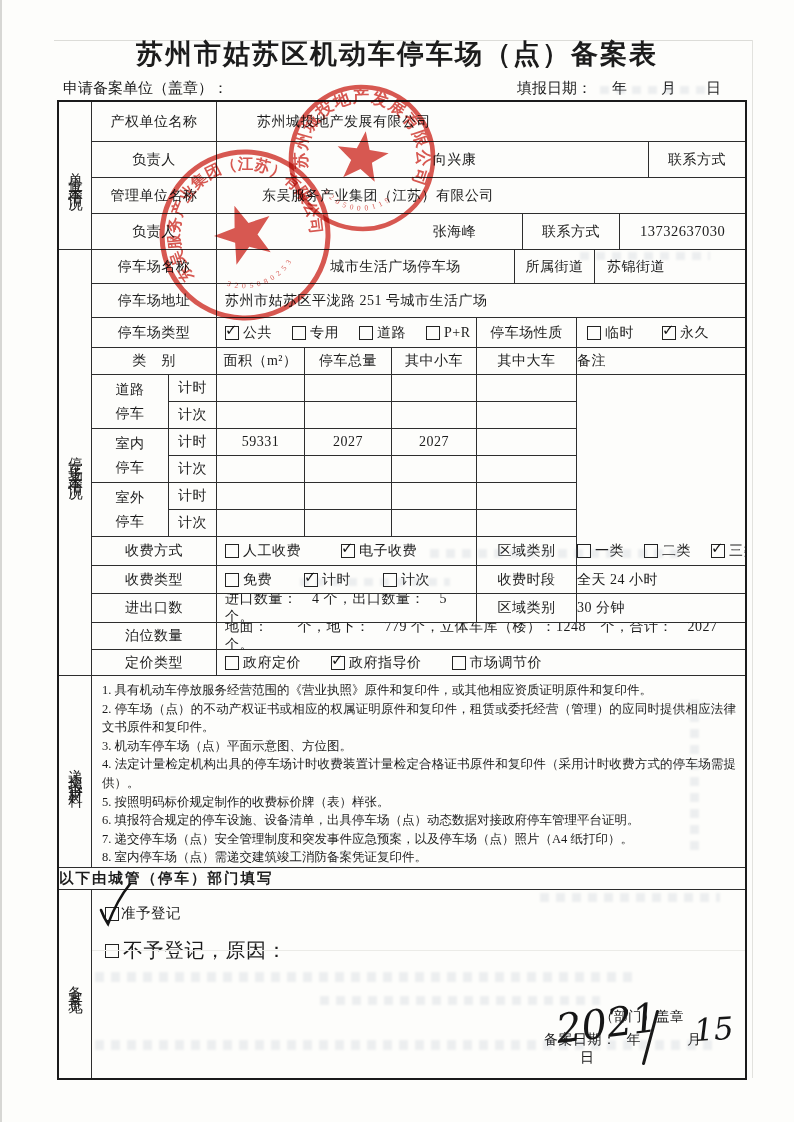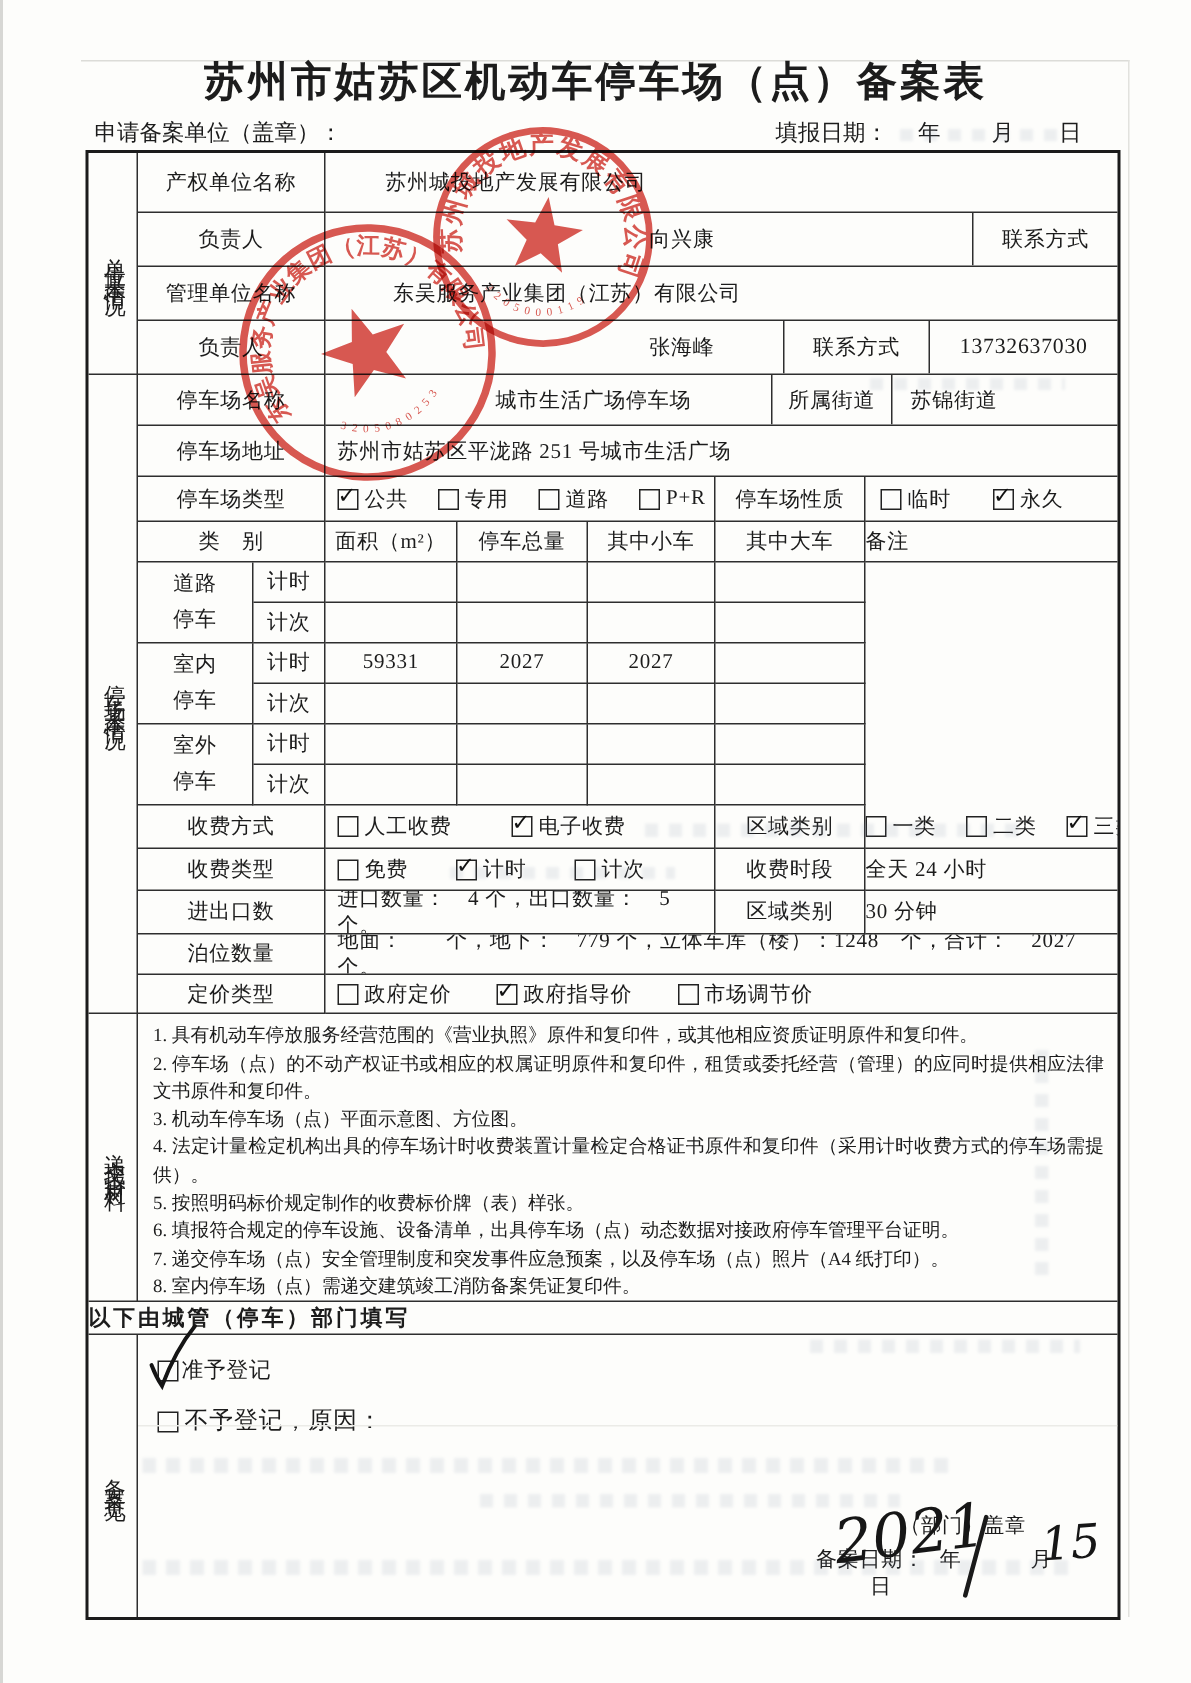--- a/index.html
+++ b/index.html
@@ -39,21 +39,21 @@
   .opt{display:inline-flex;align-items:center;white-space:nowrap;}
   .g20 .opt+.opt{margin-left:20px;} .g28 .opt+.opt{margin-left:28px;}
   .g32 .opt+.opt{margin-left:32px;} .g40 .opt+.opt{margin-left:40px;} .g30 .opt+.opt{margin-left:30px;}
   .pairname{width:32px;line-height:1.65;text-align:center;}
   .remarkc{flex-direction:column;align-items:flex-start;justify-content:center;padding-left:8px;line-height:26px;}
   .mats{display:block;padding:5px 9px 0 10px;}
   .mats div{font-size:12.5px;line-height:18.6px;text-align:justify;letter-spacing:0;}
   .deptrow{font-weight:bold;font-size:14.5px;letter-spacing:2px;}
   .opc{position:relative;padding:0;}
   .opc .ln1{position:absolute;left:13px;top:14px;display:flex;align-items:center;font-size:14.5px;}
-  .opc .ln2{position:absolute;left:13px;top:47px;display:flex;align-items:center;font-size:16px;}
+  .opc .ln2{position:absolute;left:13px;top:47px;display:flex;align-items:center;font-size:20px;}
   .opc .fdiv{position:absolute;left:0;top:60px;width:100%;height:0;border-top:1px solid #ebebe7;}
   .opc .stampnote{position:absolute;left:508px;top:118px;font-size:13.5px;}
   .opc .dateline{position:absolute;left:452px;top:141px;font-size:14px;}
   .opc .dateline .yc{margin-left:10px;} .opc .dateline .mc{margin-left:46px;} .opc .dateline .dc{margin-left:36px;}
 
   .hand{position:absolute;font-family:"DejaVu Serif",serif;font-style:italic;color:#161616;z-index:6;}
   .hand-year{left:556px;top:1000px;font-size:40px;transform:rotate(-7deg);}
   .hand-month{left:649px;top:1009px;width:3px;height:57px;background:#1a1a1a;border-radius:2px;transform:rotate(15deg);}
   .hand-day{left:694px;top:1011px;font-size:31px;transform:rotate(-4deg);}
 

